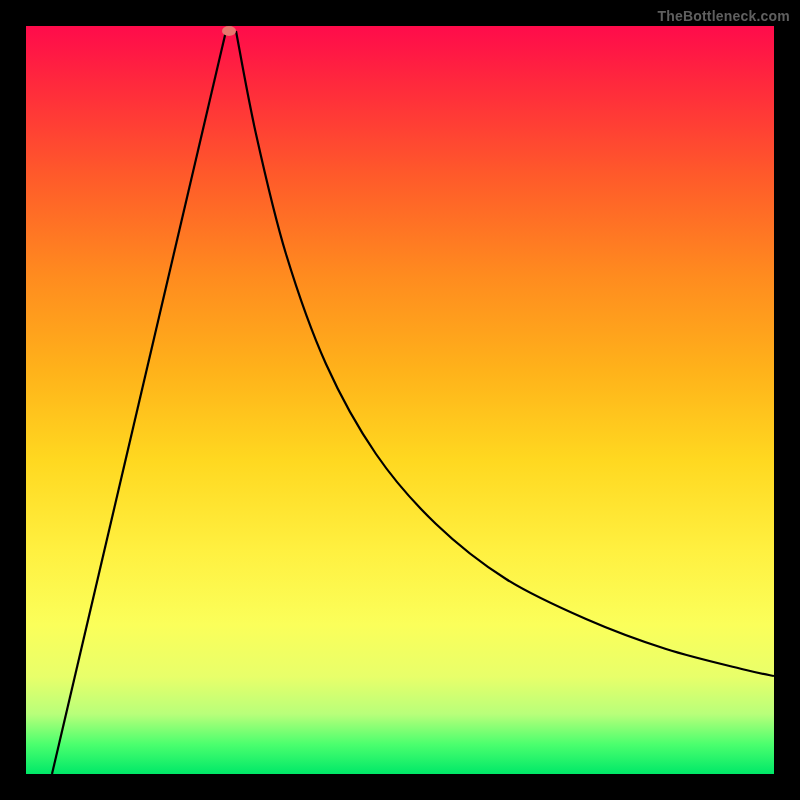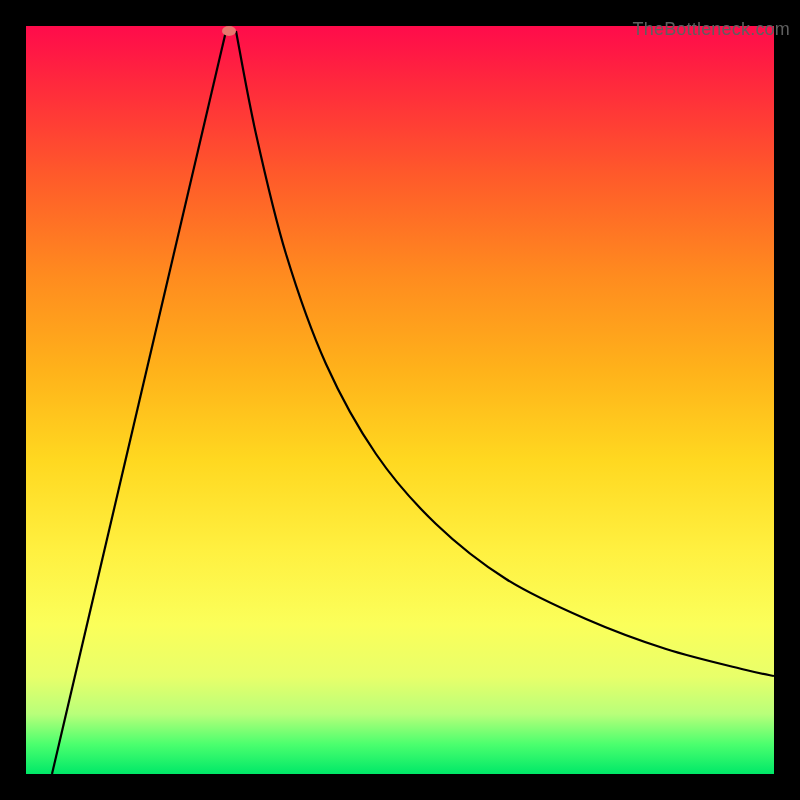--- a/index.html
+++ b/index.html
@@ -50,25 +50,25 @@
   svg.curve {
     position: absolute;
     left: 0;
     top: 0;
     width: 748px;
     height: 748px;
     overflow: visible;
   }
   .attrib {
     position: absolute;
-    top: 19px;
+    top: 8px;
     right: 10px;
     color: #5f5f5f;
-    font-size: 18px;
-    font-weight: 400;
+    font-size: 14px;
+    font-weight: 700;
     letter-spacing: 0.2px;
   }
 </style>
 </head>
 <body>
 
 <div class="frame">
   <div class="gradient"></div>
 
   <svg class="curve" viewBox="0 0 748 748" preserveAspectRatio="none">

